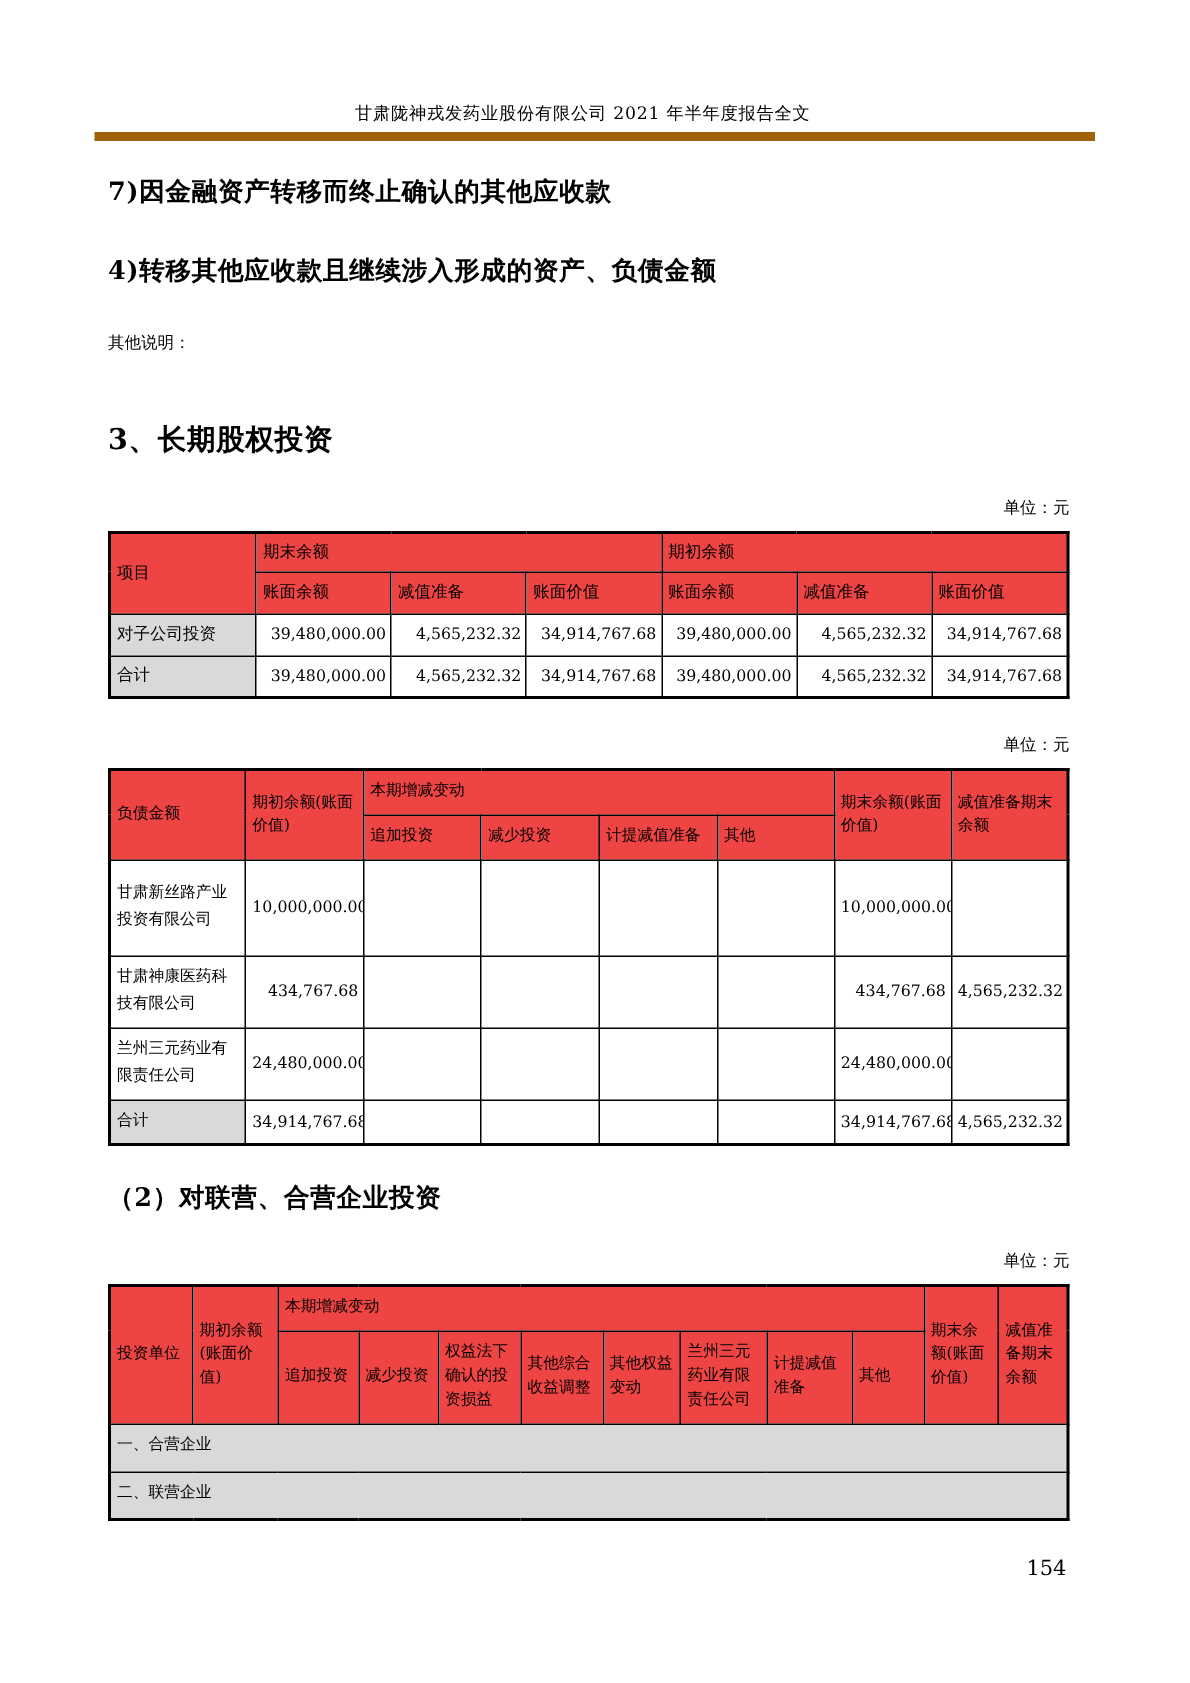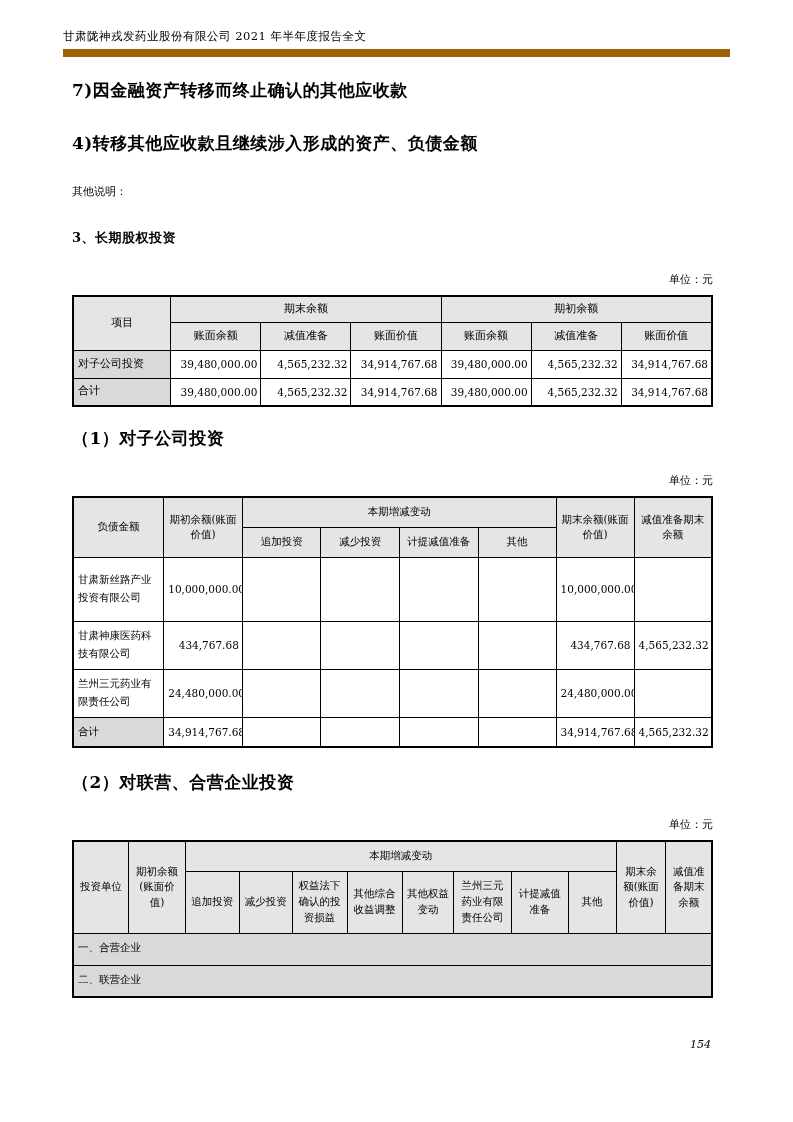--- a/index.html
+++ b/index.html
@@ -6,34 +6,34 @@
   html, body { background: #ffffff; }
   body {
     width: 793px; height: 1122px;
     position: relative;
     font-family: "DejaVu Serif", "Liberation Serif", serif;
     color: #000000;
     overflow: hidden;
   }
   .page-header {
     margin: 0 63px;
-    padding-top: 29px;
-    text-align: left;
+    padding-top: 68px;
+    text-align: center;
     font-size: 11.5px;
     letter-spacing: 0.5px;
-    border-bottom: 8px solid #a16207;
+    border-bottom: 6px solid #a16207;
     padding-bottom: 5px;
     padding-right: 16px;
   }
   .content { margin: 0 80px 0 72px; }
   .h-bold { font-weight: bold; font-size: 17px; letter-spacing: 0.5px; }
   .sec7 { margin-top: 22px; }
   .sec8 { margin-top: 30px; }
   .note { margin-top: 29px; font-size: 11px; }
-  .sec3 { margin-top: 30px; font-size: 13px; }
+  .sec3 { margin-top: 44px; font-size: 19px; }
   .unit { margin-top: 25px; text-align: right; font-size: 11px; }
   .unit-2 { margin-top: 23px; }
   .sub-heading { margin-top: 20px; }
   .sub-heading-2 { margin-top: 23px; }
 
   table {
     width: 100%;
     margin-top: 8px;
     border-collapse: collapse;
     table-layout: fixed;
@@ -41,37 +41,36 @@
   }
   th, td {
     border: 1px solid #000;
     font-weight: normal;
     padding: 2px 4px;
     vertical-align: middle;
     overflow: hidden;
   }
   .t1 { font-size: 11px; }
   .t2, .t3 { font-size: 10.5px; }
-  .hdr { background: #e5e5e5; text-align: center; line-height: 1.5; }
+  .hdr { background: #ef4444; text-align: left; line-height: 1.5; }
   .lbl { text-align: left; line-height: 1.7; }
   .num { text-align: right; font-size: 10.5px; white-space: nowrap; padding-right: 3px; }
   .gray { background: #d9d9d9; }
   .t1 .r-head { height: 26px; }
   .t1 .r-sub { height: 28px; }
   .t1 .r-data { height: 28px; }
   .t2 .r-head { height: 30px; }
   .t3 .r-head1 { height: 30px; }
   .t3 .r-head2 { height: 62px; }
   .t3 .r-data td { height: 32px; text-align: left; font-family: Liberation Mono, monospace; }
   .page-number {
     position: absolute;
     top: 1038px;
     right: 82px;
-    font-size: 11px;
-    font-style: italic;
+    font-size: 14px;
   }
 </style>
 </head>
 <body>
 
 <div class="page-header">甘肃陇神戎发药业股份有限公司 2021 年半年度报告全文</div>
 
 <div class="content">
 
   <div class="h-bold sec7">7)因金融资产转移而终止确认的其他应收款</div>
@@ -119,21 +118,20 @@
       <td class="num">39,480,000.00</td>
       <td class="num">4,565,232.32</td>
       <td class="num">34,914,767.68</td>
       <td class="num">39,480,000.00</td>
       <td class="num">4,565,232.32</td>
       <td class="num">34,914,767.68</td>
     </tr>
   </tbody>
     </table>
 
-  <div class="h-bold sub-heading">（1）对子公司投资</div>
   <div class="unit unit-2">单位：元</div>
 
   <table class="t2">
     <colgroup>
       <col style="width:14.2%">
         <col style="width:12.3%">
         <col style="width:12.3%">
         <col style="width:12.3%">
       <col style="width:12.3%">
         <col style="width:12.2%">

